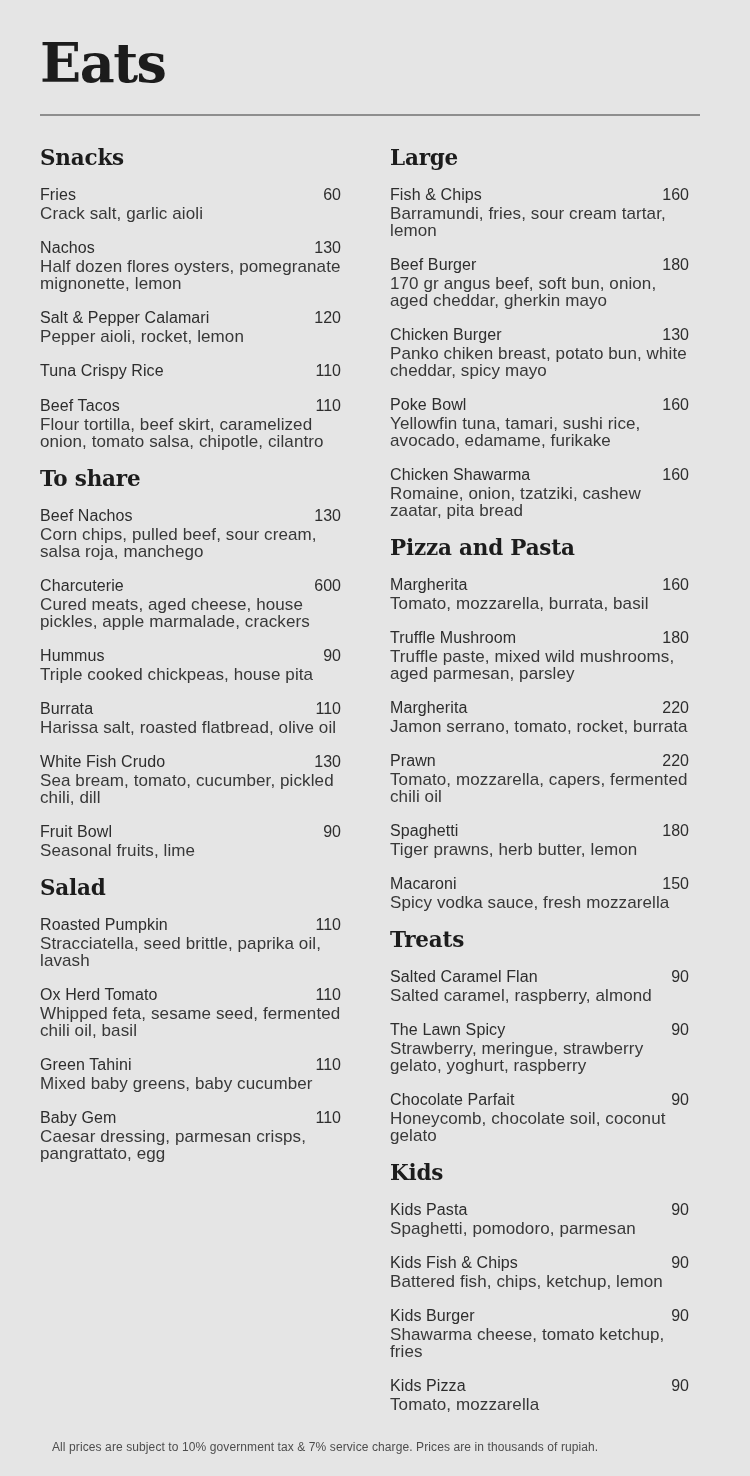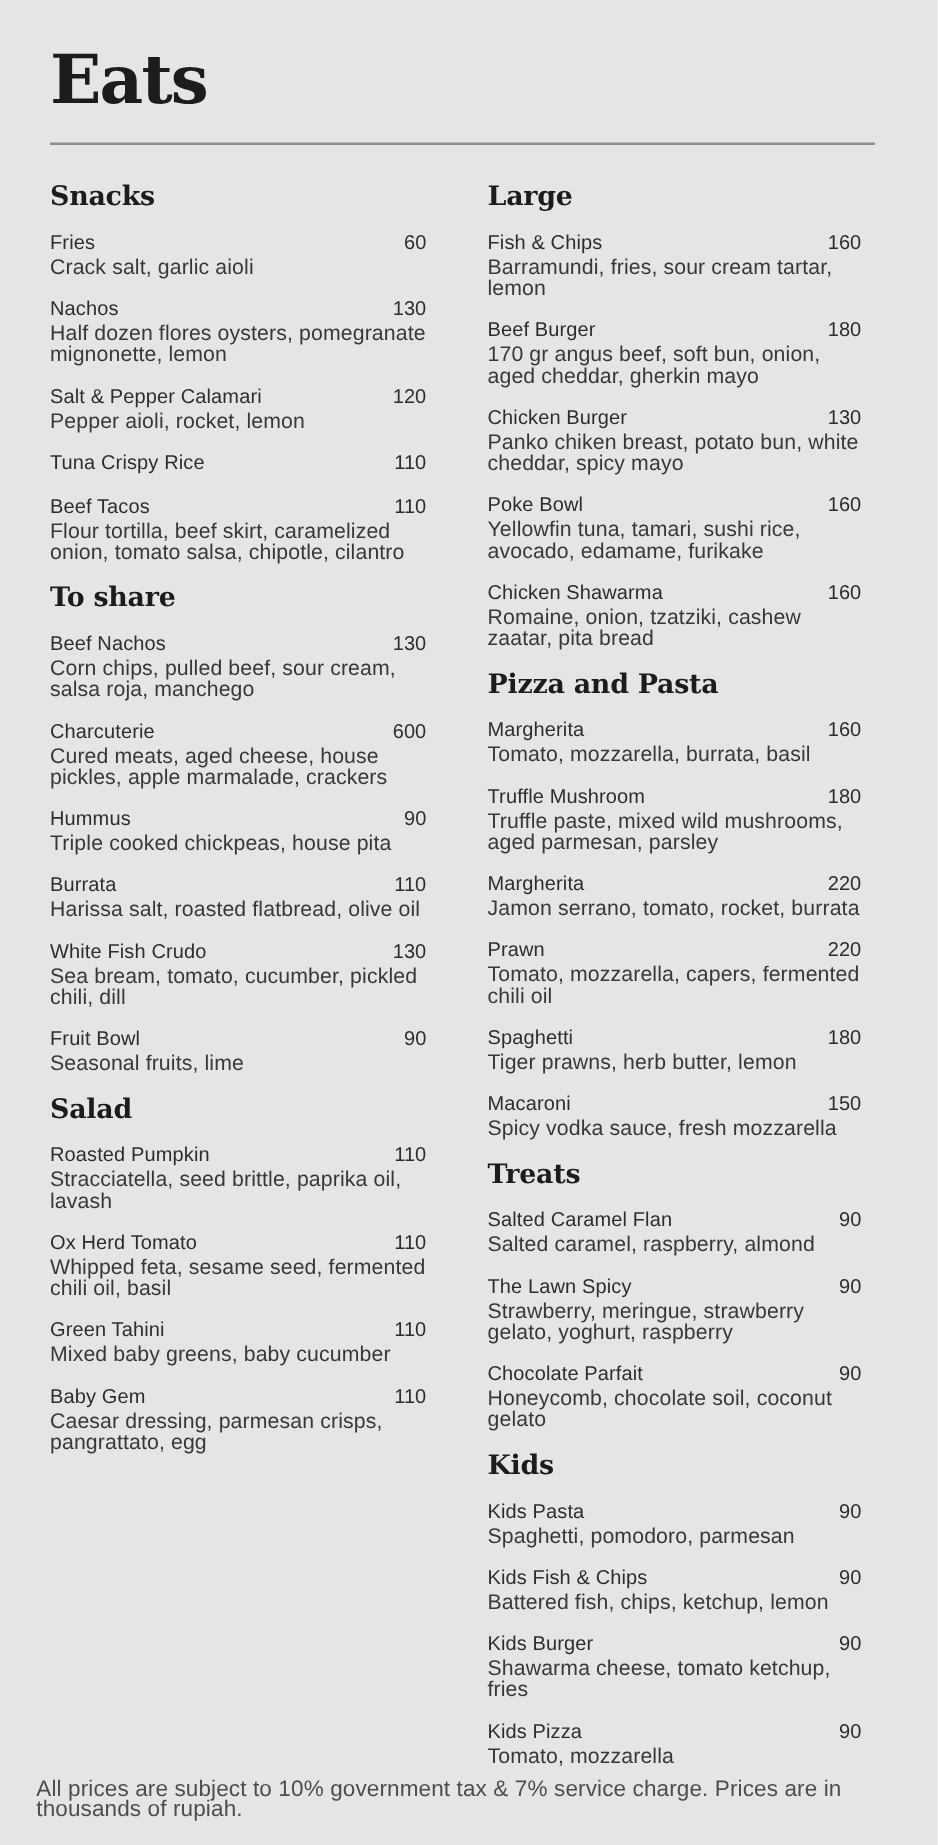--- a/index.html
+++ b/index.html
@@ -58,23 +58,23 @@
   .item-desc {
     font-size: 17px;
     line-height: 17px;
     letter-spacing: 0.1px;
     color: #383838;
     margin-top: 1px;
     max-width: 305px;
   }
   .footer-note {
     position: absolute;
-    left: 29px;
+    left: 52px;
     bottom: 21px;
-    font-size: 18px;
+    font-size: 12px;
     line-height: 16px;
     color: #4d4d4d;
     letter-spacing: 0.1px;
   }
 </style>
 </head>
 <body>
 
 <div class="page">
   <h1 class="page-title">Eats</h1>

